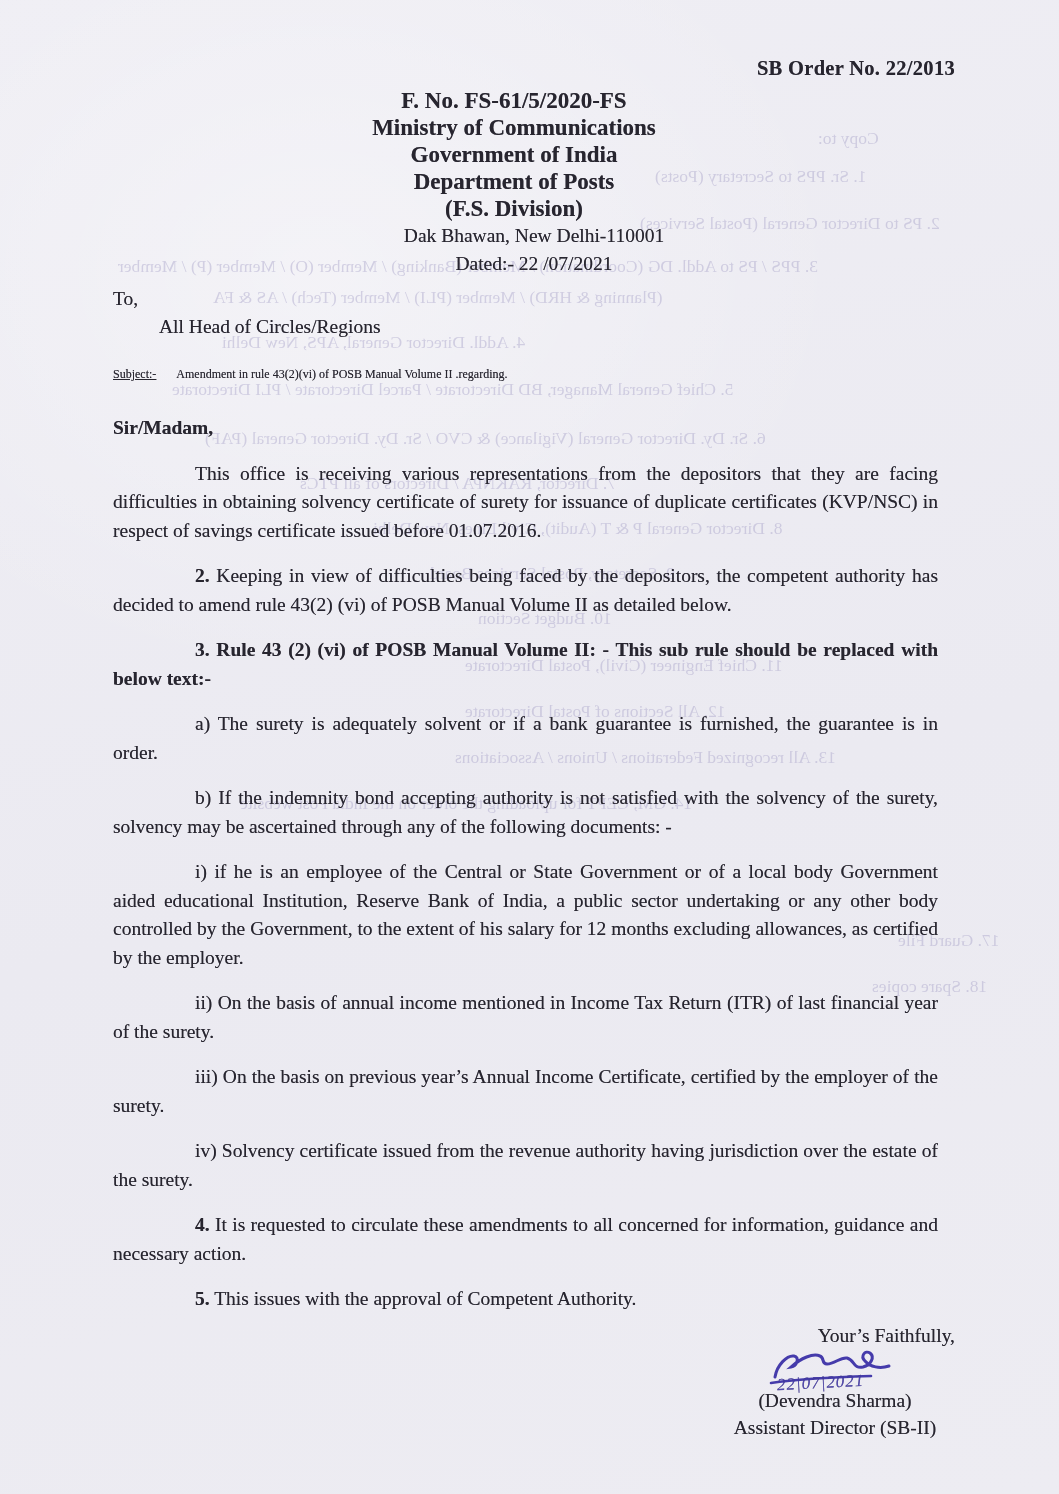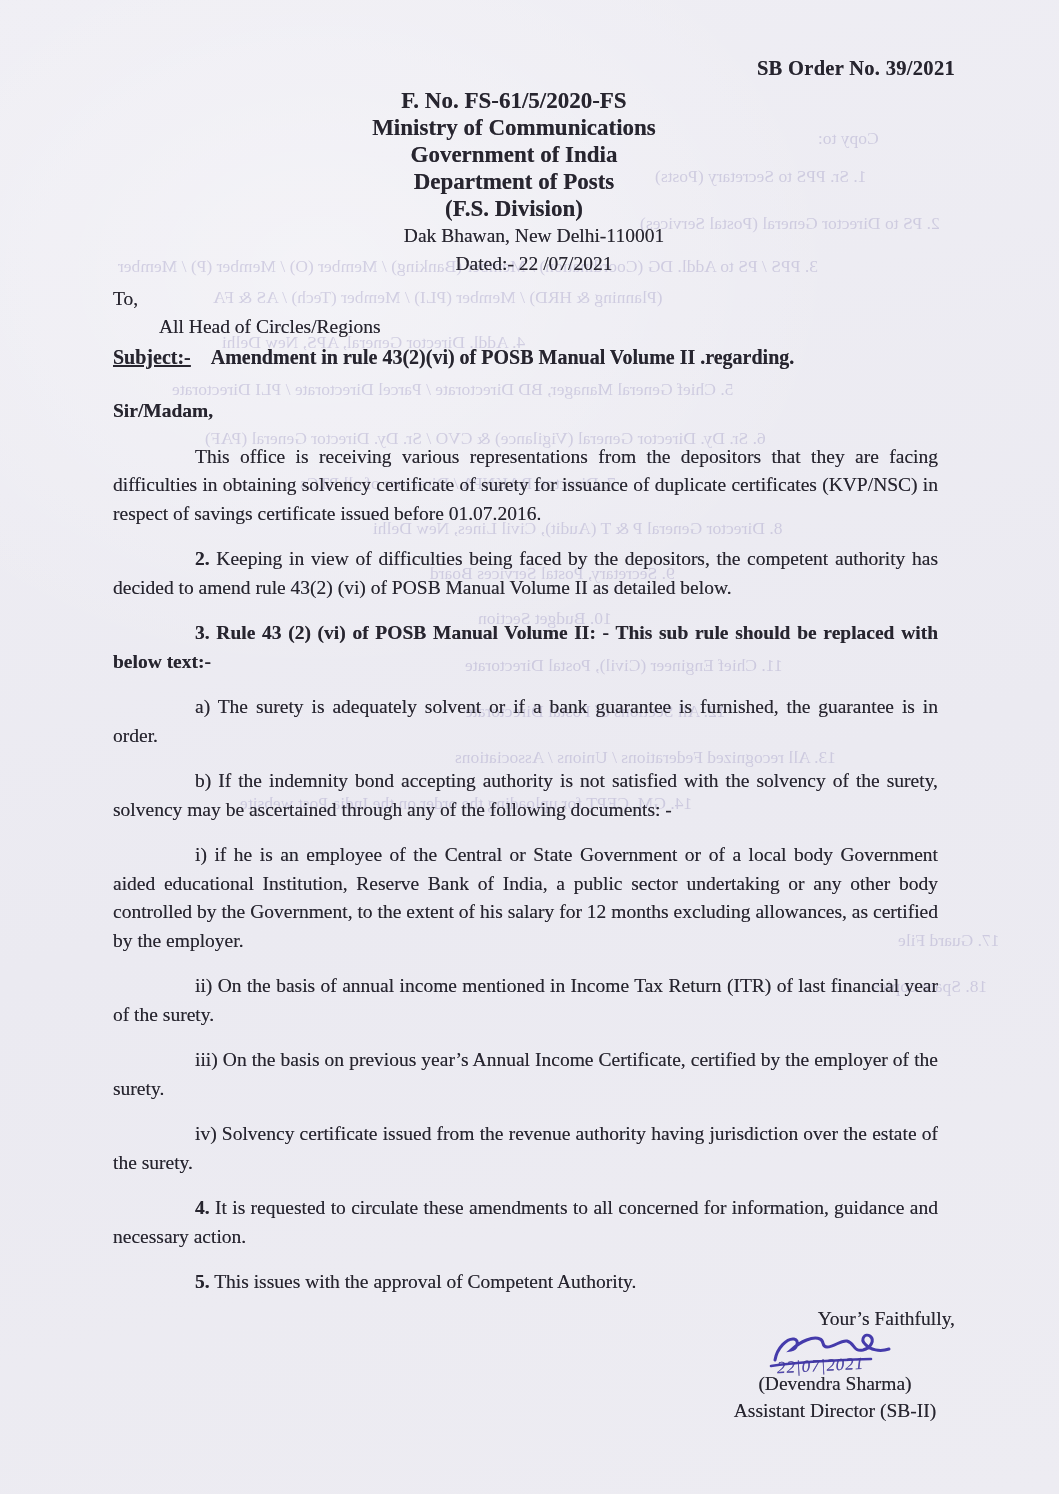--- a/index.html
+++ b/index.html
@@ -40,21 +40,21 @@
     font-weight:bold;
     font-size:20.5px;
     line-height:24px;
     letter-spacing:.3px;
   }
   .hdr-block{margin-top:7px;text-align:center;padding-right:40px;}
   .hdr{font-weight:bold;font-size:23px;line-height:27px;}
   .place-date{text-align:center;line-height:28px;margin-top:0;}
   .to-block{margin-top:7px;line-height:28px;}
   .to-indent{padding-left:46px;}
-  .subject{margin-top:3px;font-weight:bold;font-size:20px;line-height:27px;}
+  .subject{margin-top:20px;font-weight:normal;font-size:12px;line-height:27px;}
   .subject .lbl{text-decoration:underline;margin-right:20px;}
   .salutation{margin-top:26px;font-weight:bold;}
   .para{
     margin:17px 17px 0 0;
     text-align:justify;
     text-indent:82px;
   }
   .para.heading{font-weight:bold;}
   .para b{font-weight:bold;}
   
@@ -102,21 +102,21 @@
     <span class="ghost" style="top:655px;left:465px">11. Chief Engineer (Civil), Postal Directorate</span>
     <span class="ghost" style="top:701px;left:465px">12. All Sections of Postal Directorate</span>
     <span class="ghost" style="top:747px;left:455px">13. All recognized Federations / Unions / Associations</span>
     <span class="ghost" style="top:793px;left:240px">14. GM, CEPT for uploading the order on the India Post website</span>
     <span class="ghost" style="top:930px;left:898px">17. Guard File</span>
     <span class="ghost" style="top:976px;left:872px">18. Spare copies</span>
   </div>
 
   <div class="content">
 
-    <div class="order">SB Order  No.  39/2021</div>
+    <div class="order">SB Order  No.  22/2013</div>
 
     <div class="hdr-block">
       <div class="hdr">F. No. FS-61/5/2020-FS</div>
       <div class="hdr">Ministry of Communications</div>
       <div class="hdr">Government of India</div>
       <div class="hdr">Department of Posts</div>
       <div class="hdr">(F.S. Division)</div>
     </div>
 
     <div class="place-date">

